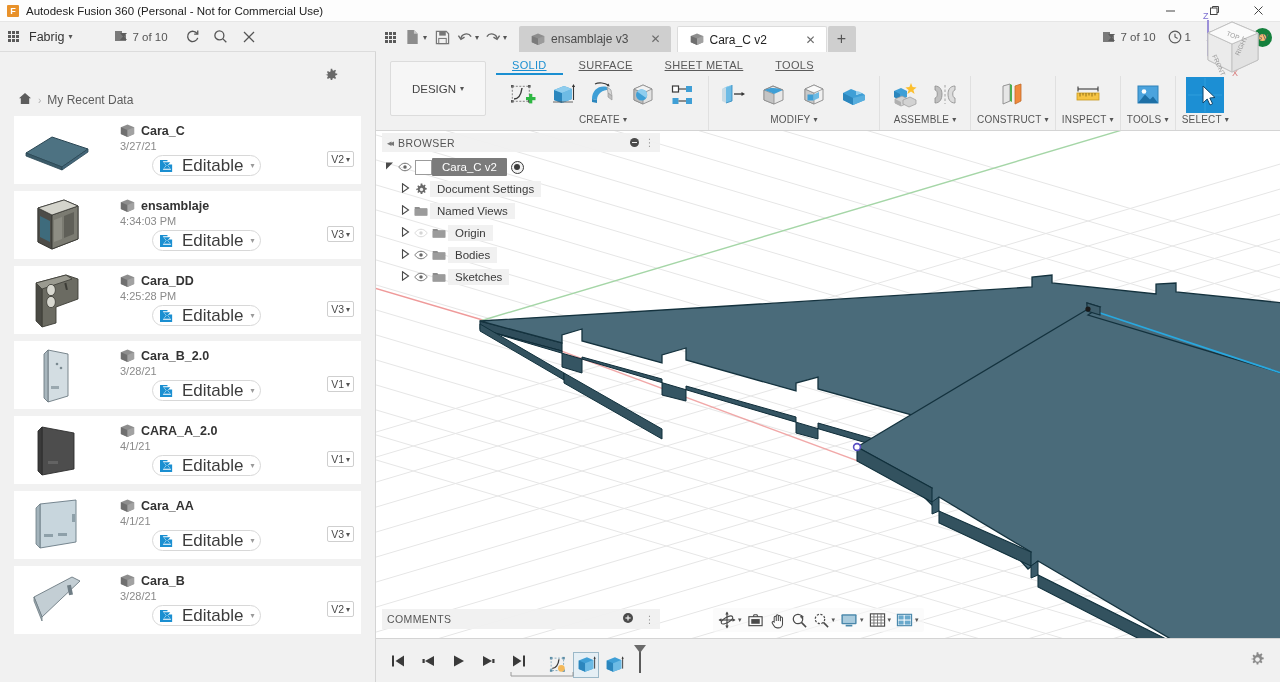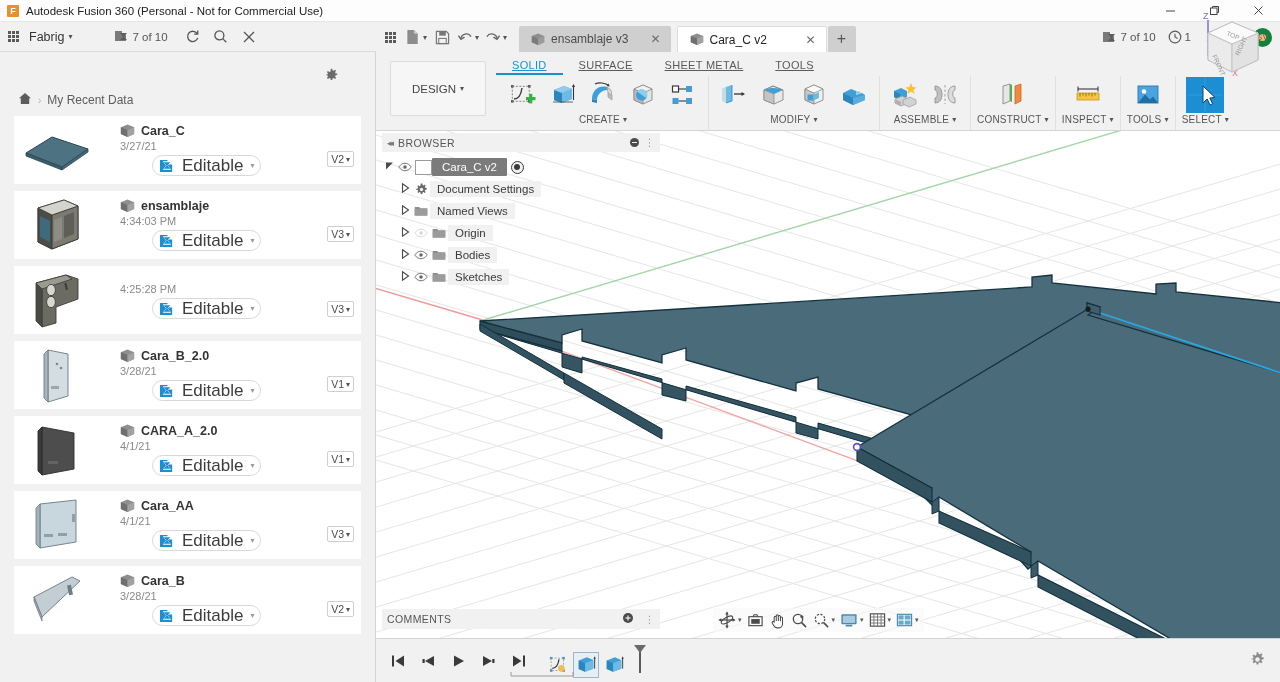--- a/index.html
+++ b/index.html
@@ -477,20 +477,28 @@
           <svg width="78" height="62" viewBox="0 0 78 62">
             <path d="M18 14 L48 6 L60 10 L60 30 L38 38 L38 54 L24 58 L24 20 Z" fill="#6b6b62" stroke="#3c3c36" stroke-width="0.9"></path>
             <path d="M18 14 L24 20 L24 58 L18 52 Z" fill="#4a4a44" stroke="#3c3c36" stroke-width="0.8"></path>
             <path d="M18 14 L48 6 L54 10 L24 20 Z" fill="#9a9a90" stroke="#3c3c36" stroke-width="0.8"></path>
             <ellipse cx="33" cy="21" rx="4.4" ry="5.6" fill="#d8d8d0" stroke="#3c3c36" stroke-width="0.8"></ellipse>
             <ellipse cx="33" cy="33" rx="4.4" ry="5.6" fill="#d8d8d0" stroke="#3c3c36" stroke-width="0.8"></ellipse>
             <rect x="47" y="14" width="2" height="7" fill="#3c3c36" transform="rotate(-13 48 17)"></rect>
           </svg>
         </div>
         <div class="dinfo">
+          <div class="dname">
+            <svg width="15" height="14" viewBox="0 0 14 13">
+              <path d="M7 0.5 L13.2 3 L13.2 9.2 L7 12 L0.8 9.2 L0.8 3 Z" fill="#8e8e8e"></path>
+              <path d="M0.8 3 L7 5.6 L7 12 L0.8 9.2 Z" fill="#6f6f6f"></path>
+              <path d="M7 5.6 L13.2 3 L13.2 9.2 L7 12 Z" fill="#a2a2a2"></path>
+            </svg>
+            <span>Cara_DD</span>
+          </div>
           <div class="ddate">4:25:28 PM</div>
           <div class="dpill">
             <svg width="16" height="14" viewBox="0 0 17 15">
               <path d="M1 1 L9 1 L9 6 L14 6 L14 14 L1 14 Z" fill="#1b8fd1"></path>
               <path d="M4 2.5 L13 2.5 L9.5 7 L13 11.5 L4 11.5 L7.5 7 Z" fill="#ffffff"></path>
               <path d="M5 3.5 L12 3.5 L9 7 L12 10.5 L5 10.5 L8 7 Z" fill="#1b8fd1"></path>
             </svg>
             <span class="plabel">Editable</span>
             <span class="pcaret">▾</span>
           </div>

